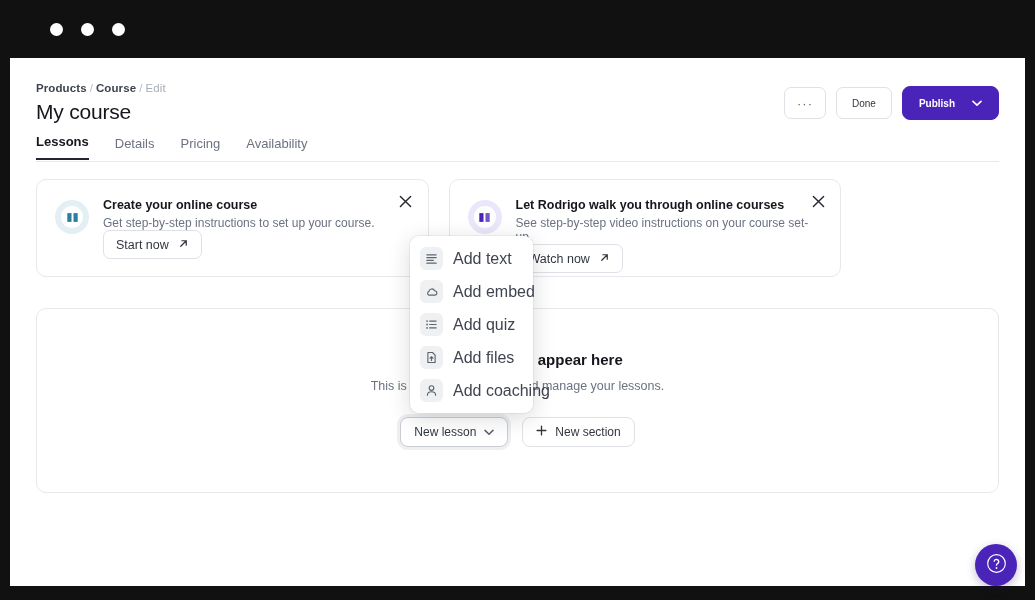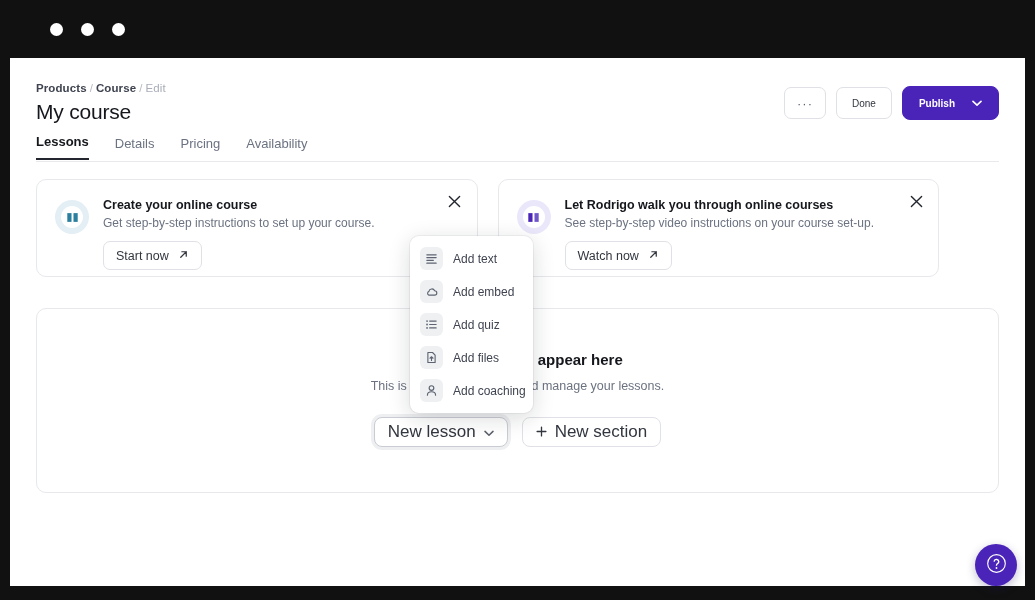--- a/index.html
+++ b/index.html
@@ -124,21 +124,21 @@
     gap: 17px;
     height: 34px;
     border-radius: 8px;
   }
   .chev { display: inline-block; }
 
   
   .cards {
     position: absolute;
     left: 26px; top: 121px;
-    width: 903px;
+    width: 805px;
     display: flex;
     gap: 20px;
   }
   .card {
     position: relative;
     flex: 1;
     min-width: 0;
     border: 1px solid #e7e8ec;
     border-radius: 10px;
     background: #ffffff;
@@ -171,21 +171,20 @@
     font-size: 12.5px;
     font-weight: bold;
     color: #15171c;
     margin-bottom: 4px;
   }
   .card-desc {
     font-size: 12px;
     color: #6b7280;
   }
   .card-btn {
-    margin-top: 11px;
     display: inline-flex;
     align-items: center;
     gap: 9px;
     font-size: 12.5px;
     color: #32363f;
     border: 1px solid #dfe1e6;
     border-radius: 7px;
     height: 29px;
     padding: 0 12px;
     background: #ffffff;
@@ -233,21 +232,21 @@
     left: 0; top: 108px;
     width: 100%;
     display: flex;
     justify-content: center;
     gap: 14px;
   }
   .ebtn {
     display: inline-flex;
     align-items: center;
     gap: 8px;
-    font-size: 17px;
+    font-size: 12px;
     color: #32363f;
     border: 1px solid #dfe1e6;
     border-radius: 8px;
     height: 30px;
     padding: 0 13px;
     background: #ffffff;
     cursor: pointer;
     white-space: nowrap;
   }
   .ebtn.focused {
@@ -277,21 +276,21 @@
     flex: 0 0 auto;
     width: 23px; height: 23px;
     border-radius: 6px;
     background: #eef0f2;
     display: flex;
     align-items: center;
     justify-content: center;
     color: #5d6370;
   }
   .menu-label {
-    font-size: 12px;
+    font-size: 16px;
     color: #3f4450;
     white-space: nowrap;
   }
 
   
   .help-fab {
     position: absolute;
     right: 18px; bottom: 14px;
     width: 42px; height: 42px;
     border-radius: 50%;

